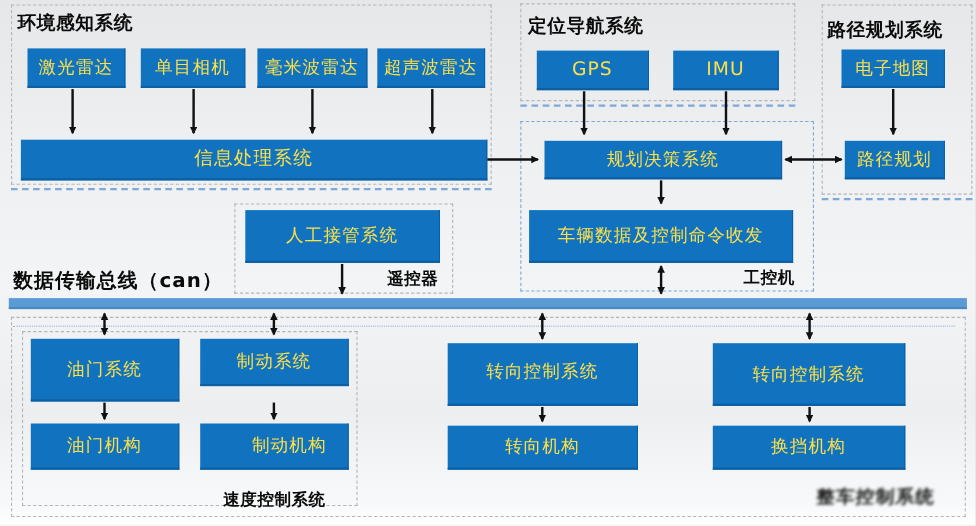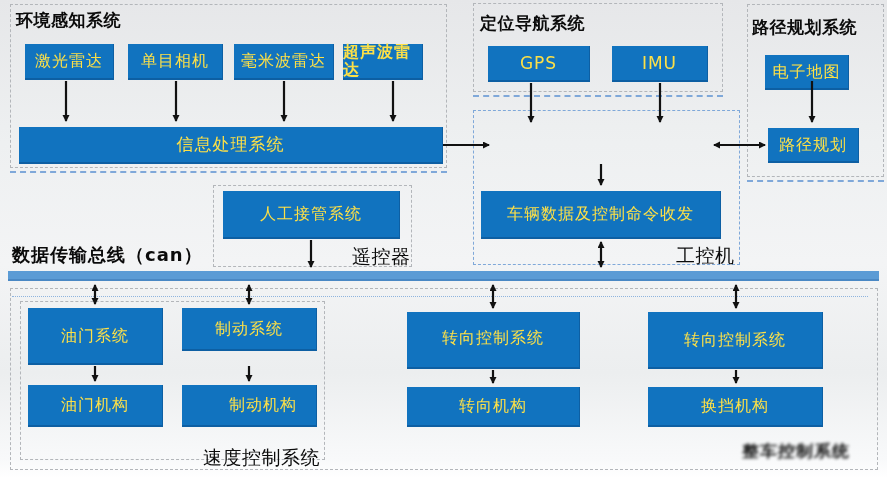--- a/index.html
+++ b/index.html
@@ -17,21 +17,21 @@
   }
   .group{
     position:absolute;border:1.5px dashed #b3b6ba;box-sizing:border-box;
   }
   .group.blue-border{border:1.5px dashed #7fa8d9;}
   .gtitle{
     position:absolute;color:#0b0b0b;font-weight:bold;font-size:17px;
     letter-spacing:0.5px;white-space:nowrap;
   }
   .corner-label{
-    position:absolute;color:#0b0b0b;font-weight:normal;font-size:19px;
+    position:absolute;color:#0b0b0b;font-weight:bold;font-size:15px;
     letter-spacing:0.5px;white-space:nowrap;
   }
   .blue-line{
     position:absolute;height:0;border-top:2px dashed #7fa8d9;
   }
   .blue-dotted{
     position:absolute;height:0;border-top:1.5px dotted #8fb4de;
   }
   #bus-bar{
     position:absolute;left:8px;top:271px;width:871px;height:10px;
@@ -78,29 +78,30 @@
   <div class="corner-label" style="left:352px;top:244px;">遥控器</div>
   <div class="corner-label" style="left:203px;top:445px;">速度控制系统</div>
   <div class="smudged" style="left:742px;top:440px;">整车控制系统</div>
 
   <div id="bus-label">数据传输总线（can）</div>
   <div id="bus-bar"></div>
 
   <div class="box" style="left:25px;top:44px;width:89px;height:36px;">激光雷达</div>
   <div class="box" style="left:128px;top:44px;width:95px;height:36px;">单目相机</div>
   <div class="box" style="left:234px;top:44px;width:100px;height:36px;">毫米波雷达</div>
-  <div class="box" style="left:343px;top:44px;width:80px;height:36px;font-weight:bold;">超声波雷达</div>
+  <div class="box" style="left:343px;top:44px;width:98px;height:36px;">超声波雷达</div>
   <div class="box" style="left:19px;top:127px;width:424px;height:37px;font-size:17px;">信息处理系统</div>
 
   <div class="box" style="left:488px;top:46px;width:102px;height:36px;font-size:17px;">GPS</div>
   <div class="box" style="left:612px;top:46px;width:96px;height:36px;font-size:17px;">IMU</div>
 
-  <div class="box" style="left:765px;top:55px;width:84px;height:35px;">电子地图</div>
+  <div class="box" style="left:765px;top:45px;width:94px;height:35px;">电子地图</div>
   <div class="box" style="left:768px;top:128px;width:91px;height:35px;">路径规划</div>
 
+  <div class="box" style="left:495px;top:128px;width:216px;height:35px;">规划决策系统</div>
   <div class="box" style="left:481px;top:191px;width:240px;height:48px;">车辆数据及控制命令收发</div>
 
   <div class="box" style="left:223px;top:191px;width:177px;height:48px;">人工接管系统</div>
 
   <div class="box" style="left:28px;top:308px;width:135px;height:57px;">油门系统</div>
   <div class="box" style="left:182px;top:308px;width:135px;height:43px;">制动系统</div>
   <div class="box" style="left:28px;top:385px;width:135px;height:42px;">油门机构</div>
   <div class="box" style="left:182px;top:385px;width:135px;height:42px;padding-left:28px;">制动机构</div>
 
   <div class="box" style="left:407px;top:312px;width:173px;height:57px;font-family:Liberation Mono, monospace;">转向控制系统</div>

